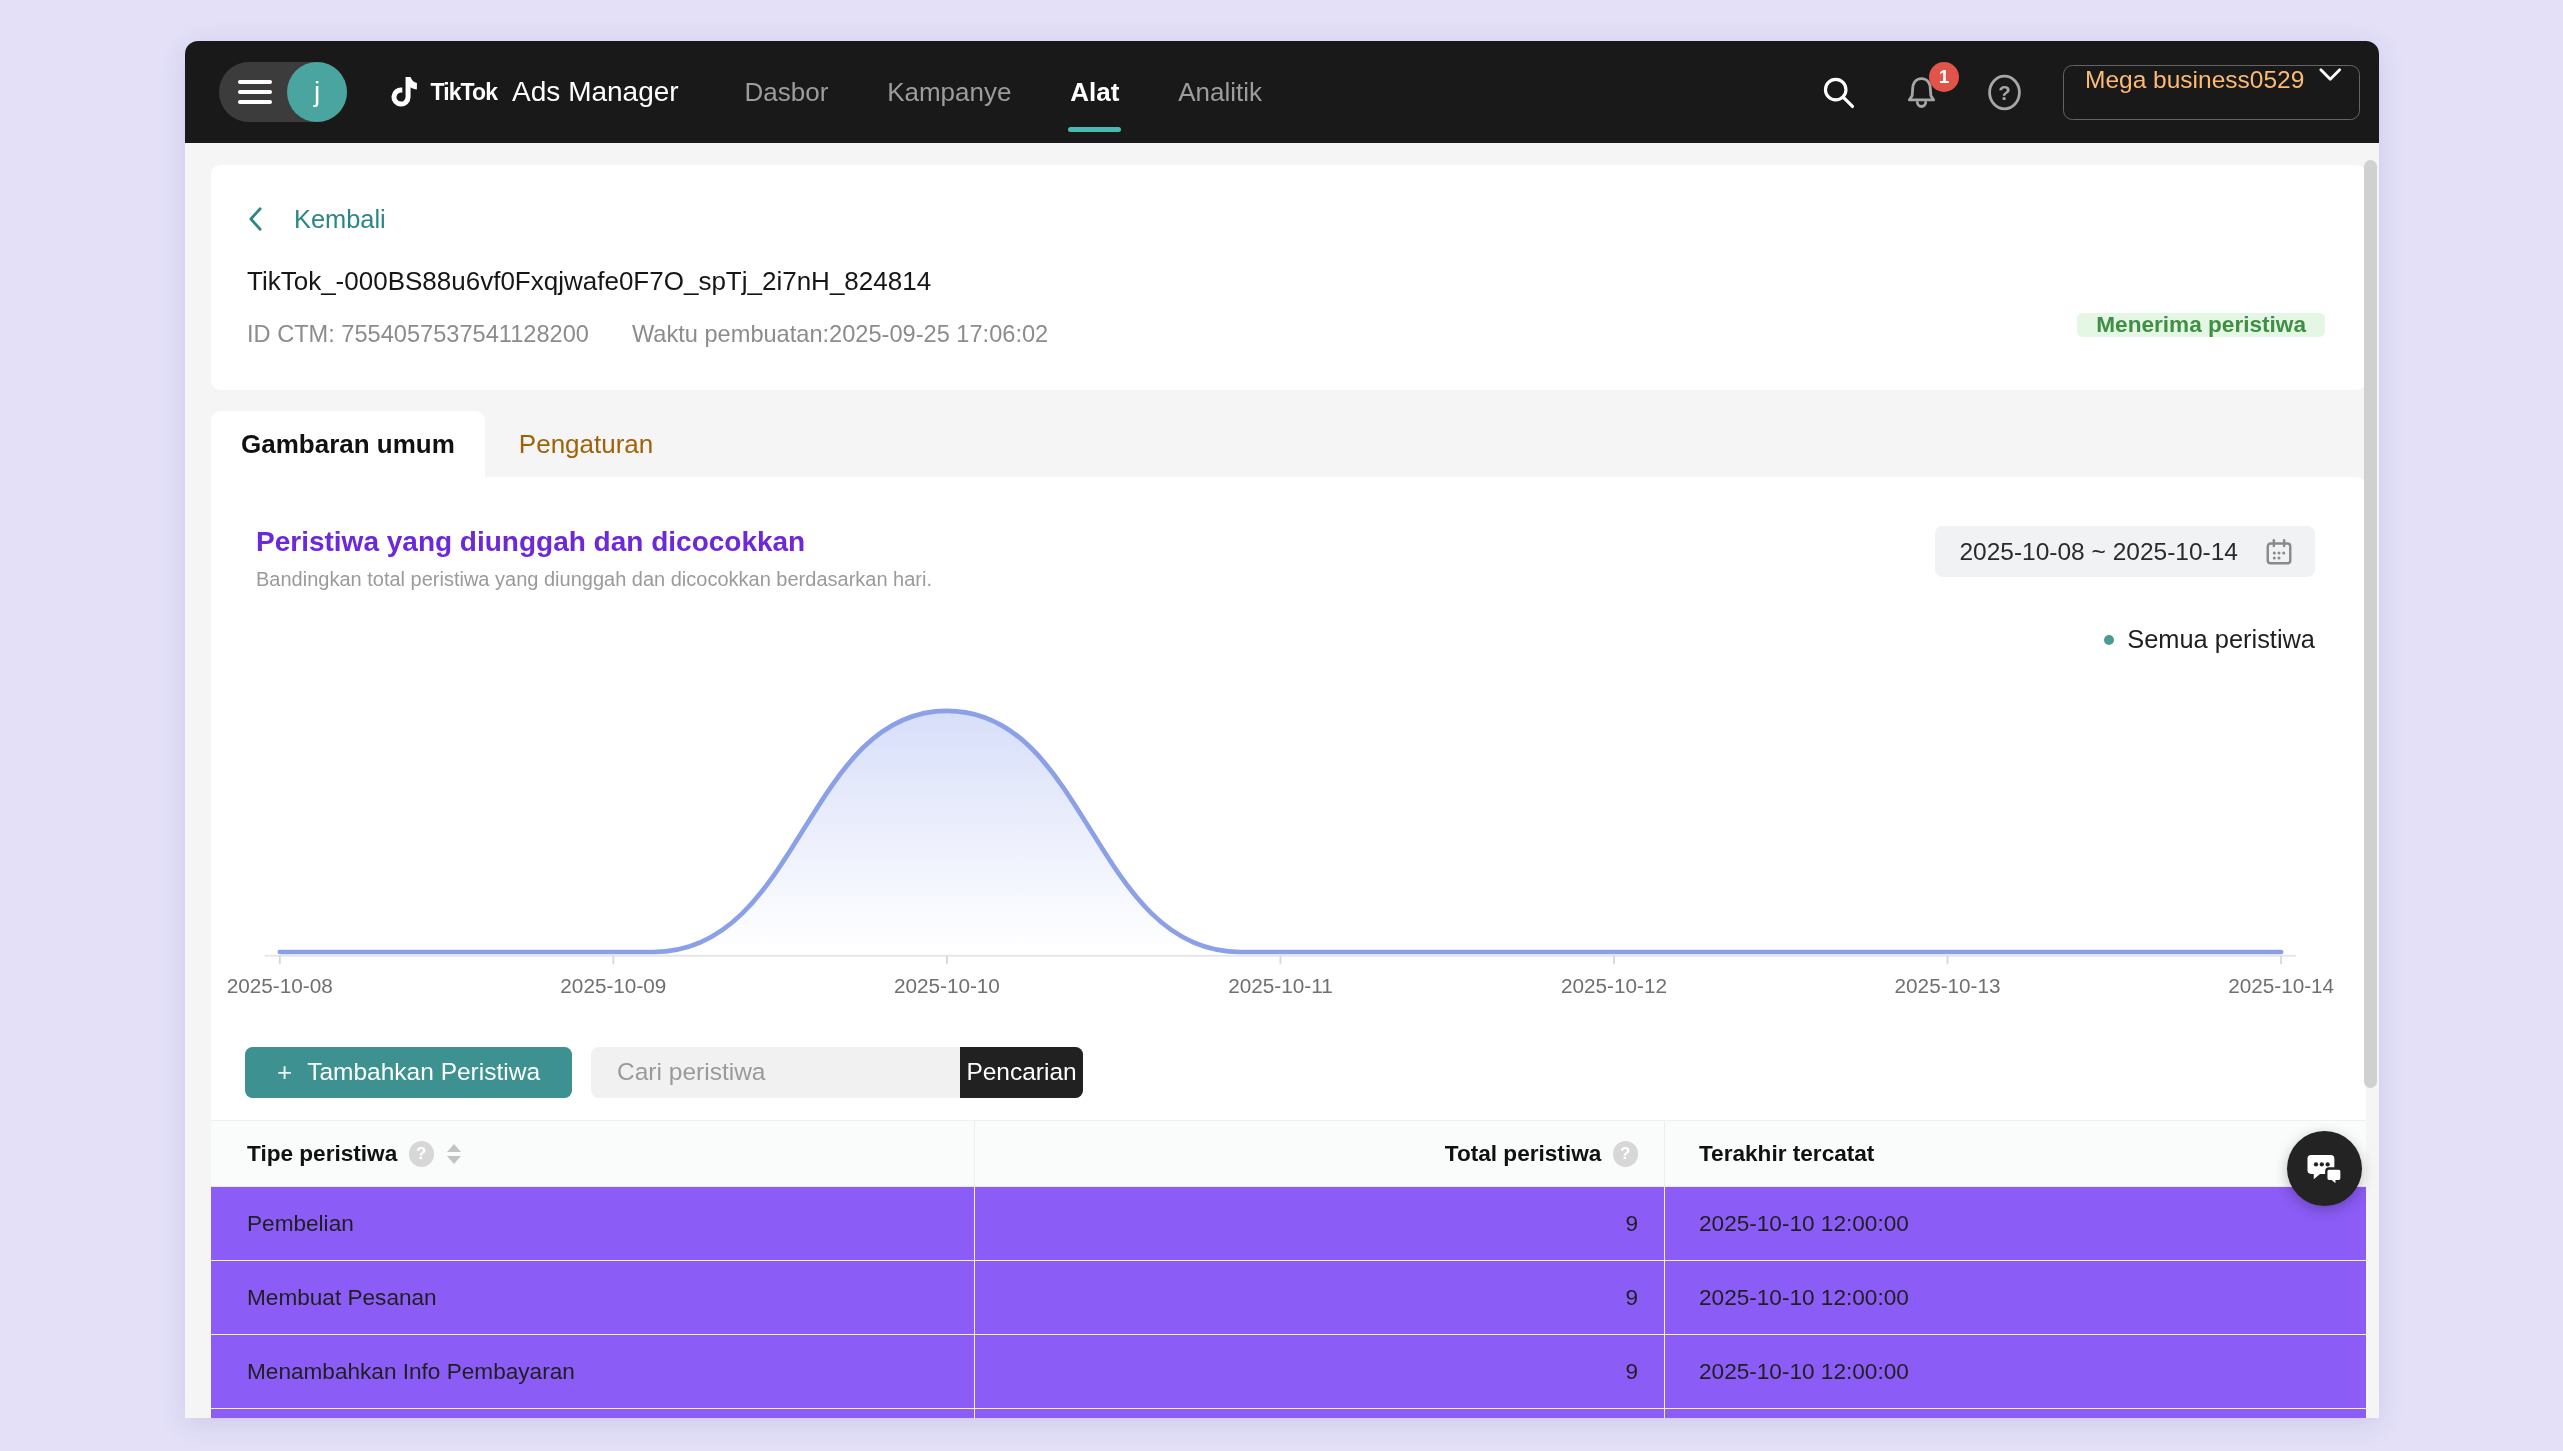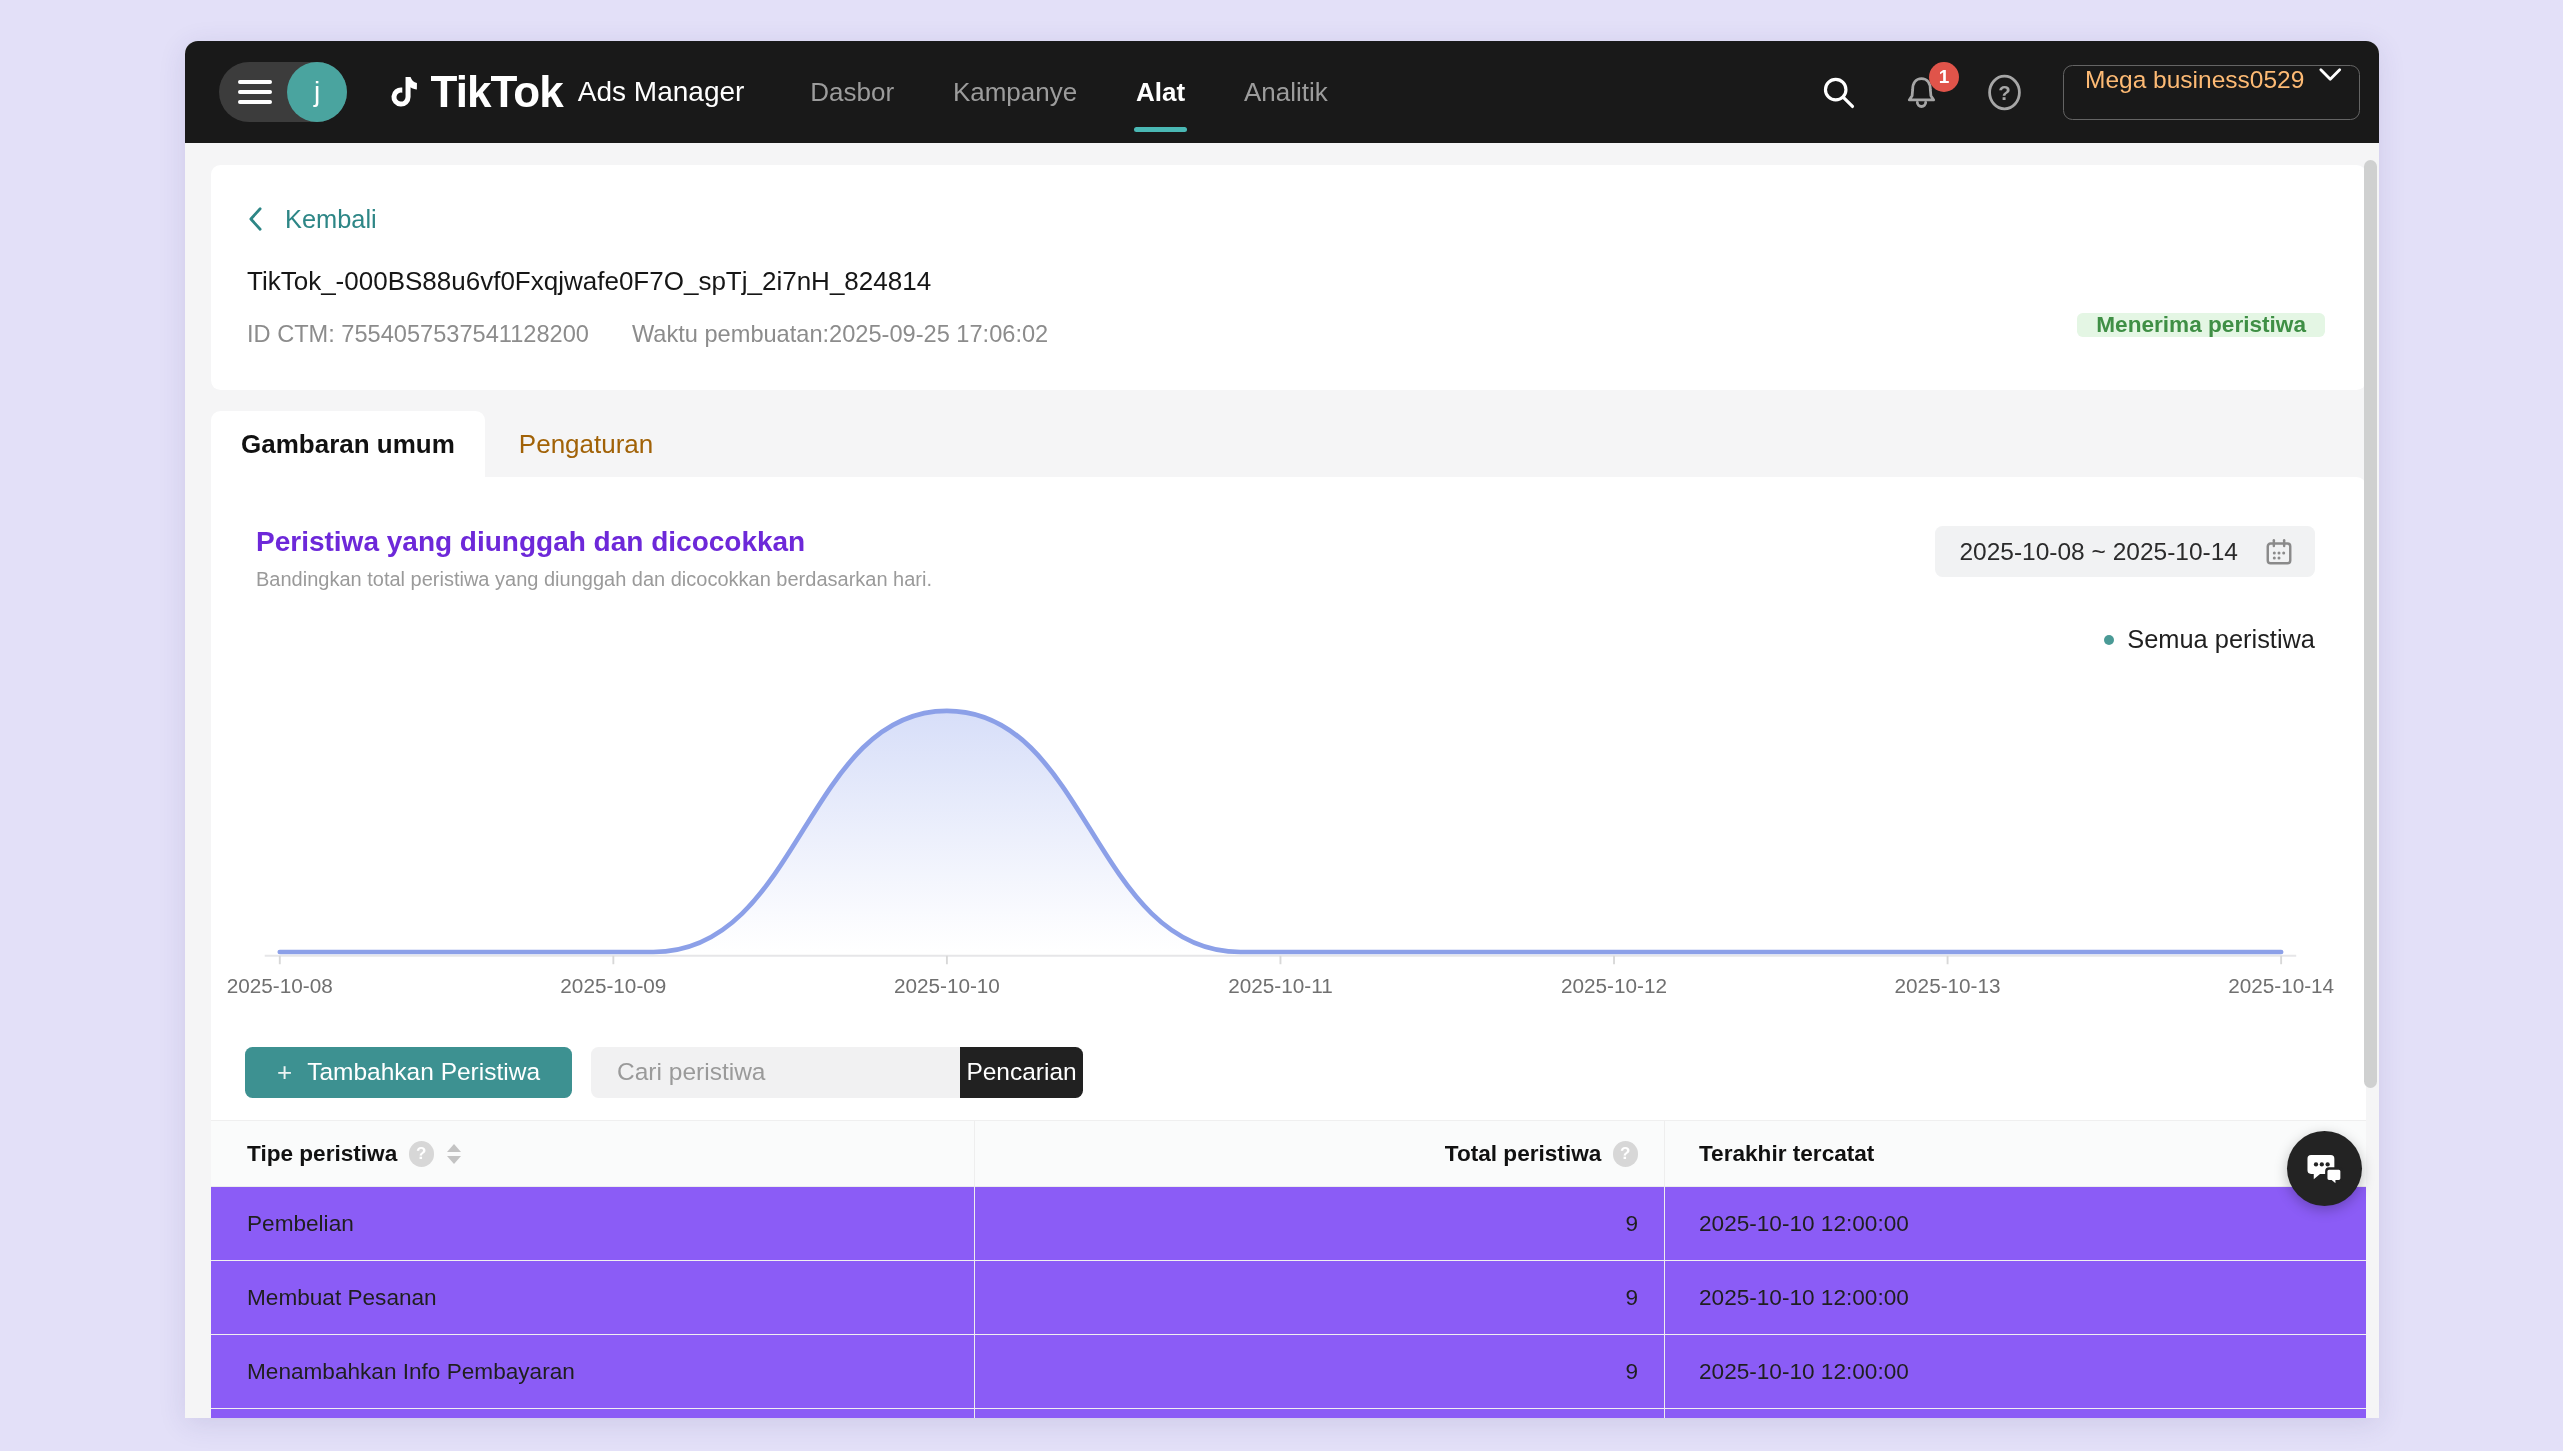--- a/index.html
+++ b/index.html
@@ -24,21 +24,21 @@
     display:flex; align-items:center; background:#3c3c3c; border-radius:38px;
     height:60px; padding-left:19px; gap:15px; cursor:pointer;
   }
   .hamburger { width:34px; display:flex; flex-direction:column; gap:6.6px; }
   .hamburger i { display:block; height:3.8px; background:#fff; border-radius:1.9px; }
   .avatar {
     width:60px; height:60px; border-radius:50%; background:#4aa49f; color:#fff;
     display:flex; align-items:center; justify-content:center; font-size:28px;
   }
   .brand { display:flex; align-items:center; margin-left:36px; gap:7.5px; }
-  .brand-name { color:#fff; font-size:44px; font-weight:800; letter-spacing:-0.9px; }
+  .brand-name { color:#fff; font-size:23px; font-weight:800; letter-spacing:-0.9px; }
   .brand-suffix { color:#fff; font-size:28px; font-weight:400; margin-left:7.5px; }
   .nav-links { display:flex; margin-left:64px; gap:55px; height:102px; align-items:center; }
   .nav-link { color:#9c9c9c; font-size:26px; cursor:pointer; height:100%; display:flex; align-items:center; }
   .nav-link .lbl { position:relative; padding:0 1.9px; }
   .nav-link.active { color:#fff; font-weight:700; }
   .nav-link.active .lbl::after {
     content:""; position:absolute; left:0; right:0; bottom:-24.5px; height:4.7px;
     background:#4ab8b4; border-radius:2.8px;
   }
   .nav-right { margin-left:auto; display:flex; align-items:center; gap:34px; }
@@ -57,21 +57,21 @@
   .scroll-thumb {
     position:absolute; right:1.9px; top:119px; width:13px; height:928px;
     background:#cfd0d0; border-radius:7.5px; z-index:40; cursor:pointer;
   }
   
   .content { padding:21.7px 13px 0 26px; }
   .header-card {
     background:#fff; border-radius:9.4px; height:225px; position:relative;
     padding:40px 45px 0 36px;
   }
-  .back-link { display:flex; align-items:center; gap:21px; color:#2d8686; font-size:25.4px; cursor:pointer; width:fit-content; }
+  .back-link { display:flex; align-items:center; gap:30px; color:#2d8686; font-size:25.4px; cursor:pointer; width:fit-content; }
   .page-title { margin-top:32px; font-size:26px; color:#161616; }
   .meta-row { margin-top:24.5px; display:flex; gap:43px; font-size:23.6px; color:#8c8c8c;text-align:center; }
   .status-badge {
     position:absolute; right:41px; top:148px; height:24px; padding:0 19px;
     background:#e4f6e4; color:#3f8f45; font-size:22.6px; font-weight:600;
     border-radius:5.7px; display:flex; align-items:center;text-align:center;
   }
   
   .tabs-row { margin-top:21.7px; display:flex; height:66px; position:relative; z-index:2; }
   .tab { padding:0 34px; display:flex; align-items:center; font-size:26px; color:#a16207; cursor:pointer; }

